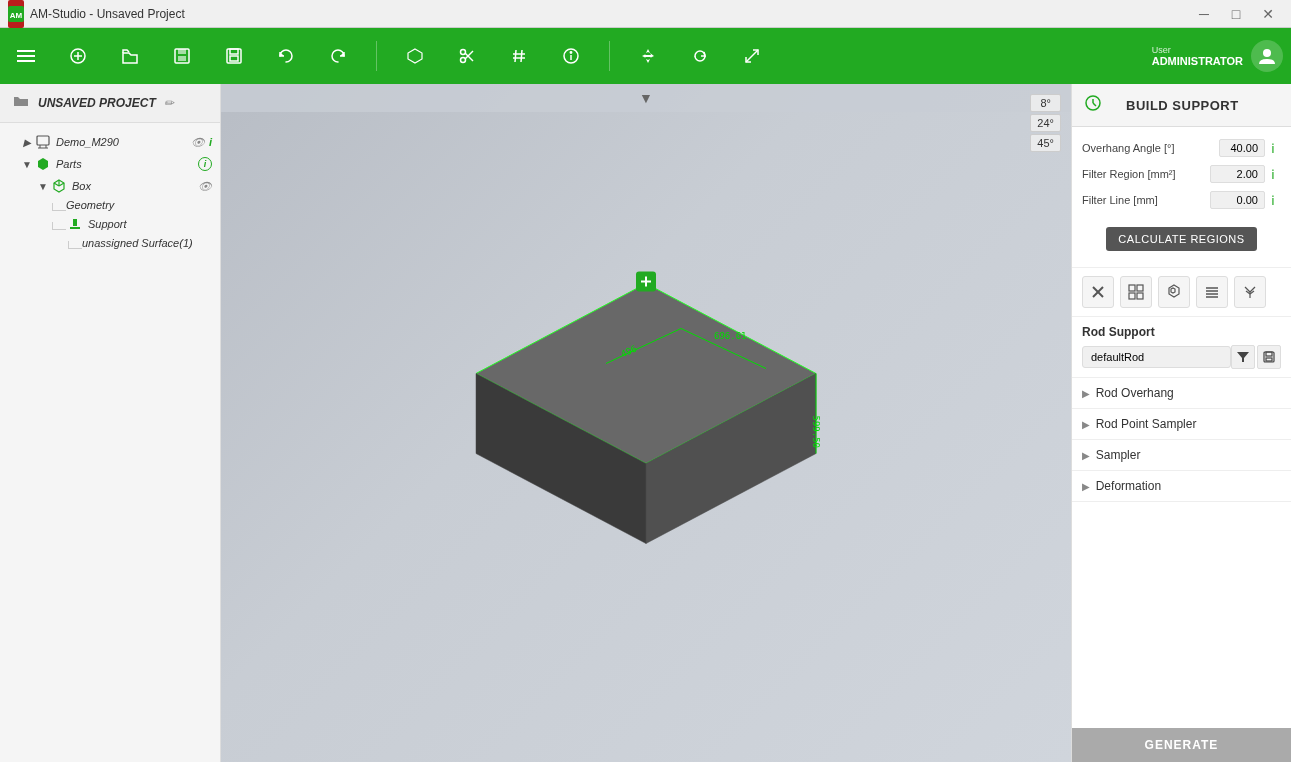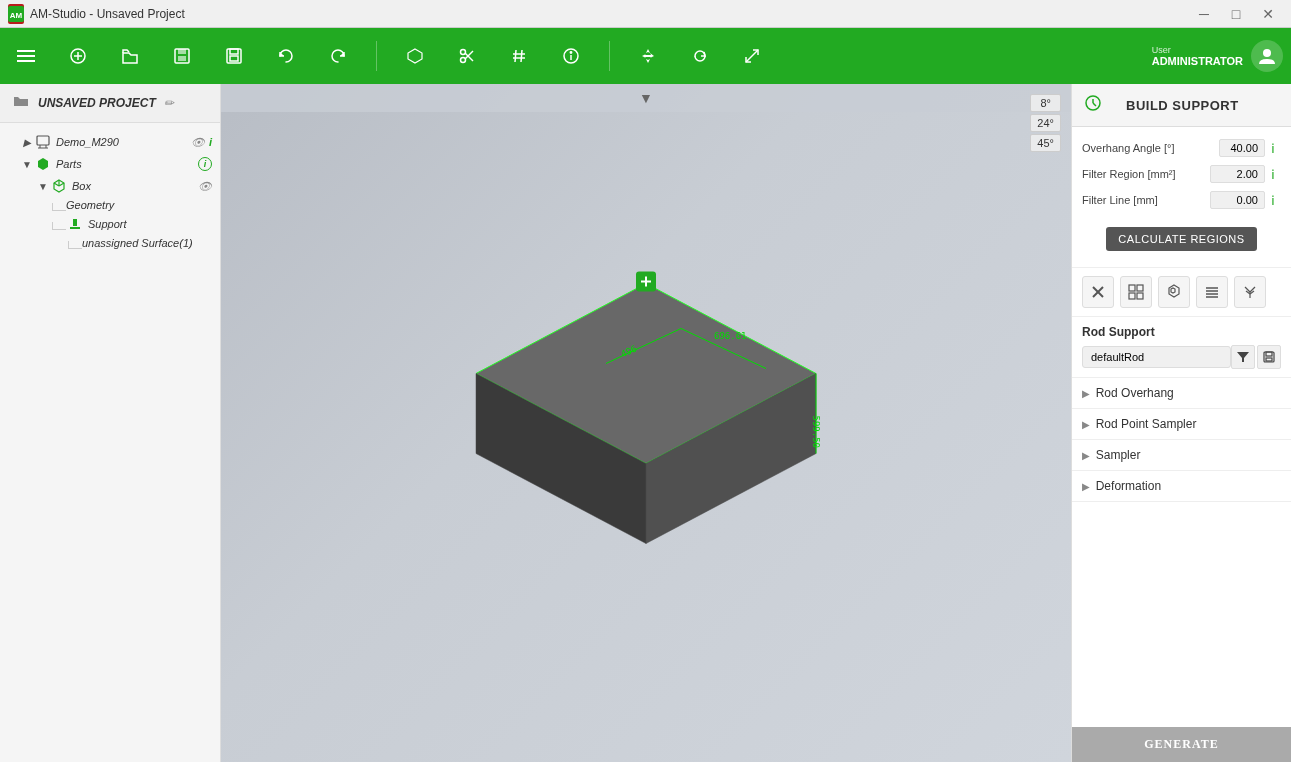--- a/index.html
+++ b/index.html
@@ -9,21 +9,21 @@
     .title-bar {
       background: #f0f0f0;
       height: 28px;
       display: flex;
       align-items: center;
       padding: 0 8px;
       justify-content: space-between;
       border-bottom: 1px solid #ccc;
     }
     .title-bar-left { display: flex; align-items: center; gap: 6px; font-size: 12px; color: #333; }
-    .title-bar-icon { width: 16px; height: 20px; background: #b91c1c; border-radius: 2px; display: flex; align-items: center; justify-content: center; color: white; font-size: 10px; font-weight: bold; }
+    .title-bar-icon { width: 16px; height: 28px; background: #b91c1c; border-radius: 2px; display: flex; align-items: center; justify-content: center; color: white; font-size: 10px; font-weight: bold; }
     .title-bar-controls { display: flex; gap: 2px; }
     .title-btn { width: 30px; height: 20px; display: flex; align-items: center; justify-content: center; cursor: pointer; font-size: 14px; color: #666; border: none; background: transparent; }
 
     
     .toolbar {
       background: #22aa22;
       height: 56px;
       display: flex;
       align-items: center;
       padding: 0 8px;
@@ -241,21 +241,20 @@
       color: white;
       border: none;
       padding: 10px;
       font-size: 12px;
       font-weight: bold;
       text-transform: uppercase;
       letter-spacing: 1px;
       cursor: pointer;
       margin-top: auto;
       width: 100%;
-      font-family: Liberation Serif, serif;
     }
 
     
     .viewport-topbar {
       position: absolute;
       top: 0; left: 0; right: 0;
       height: 28px;
       background: rgba(200,205,212,0.8);
       display: flex;
       align-items: center;

